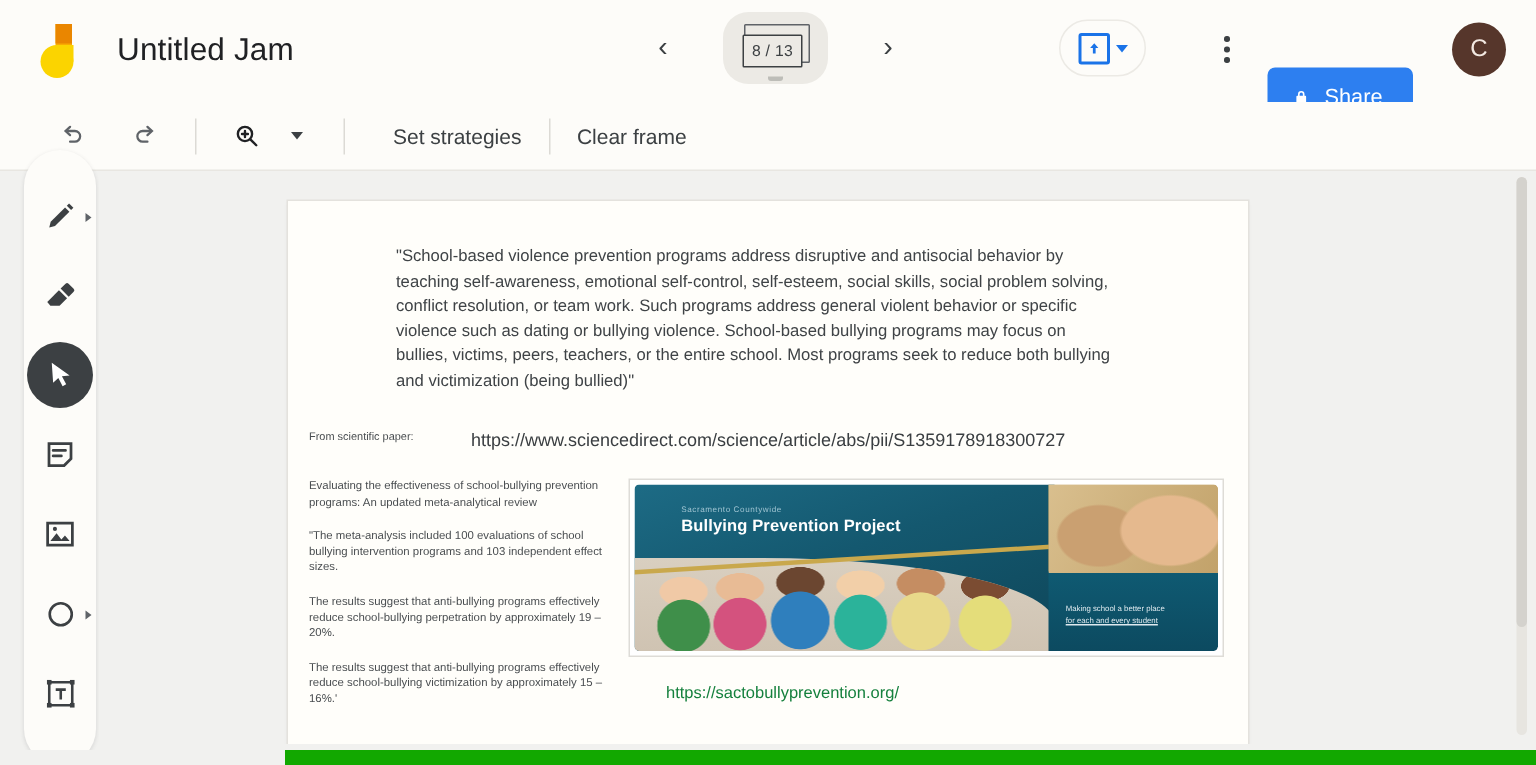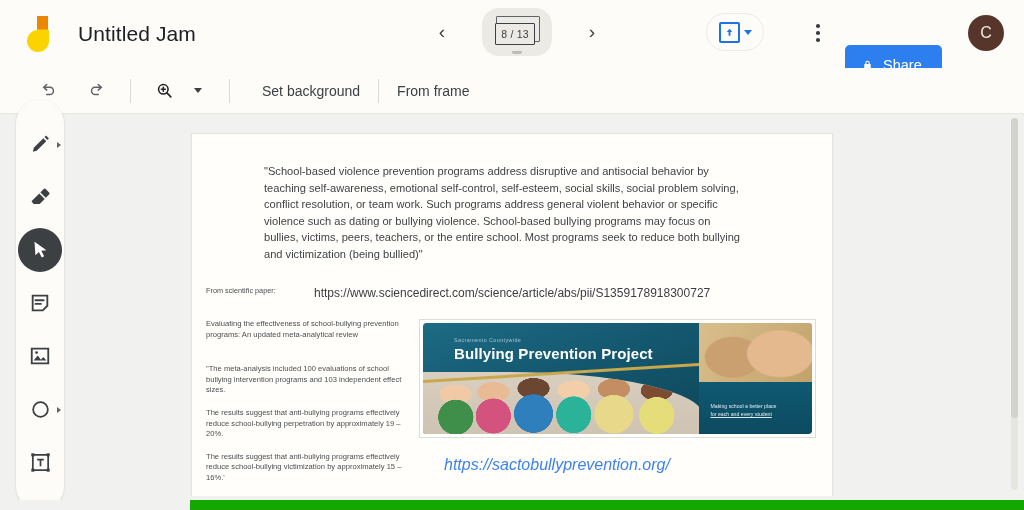--- a/index.html
+++ b/index.html
@@ -167,21 +167,21 @@
   .frompaper-label {
     position: absolute; left: 14px; top: 152px;
     font-size: 7.3px; color: #4a4e51;
   }
   .sd-url {
     position: absolute; left: 122px; top: 152px;
     font-size: 12px; color: #3a3e41; white-space: nowrap;
   }
   .left-col { position: absolute; left: 14px; top: 185px; width: 205px; }
   .paper-title {
-    font-size: 7.6px; line-height: 10.6px; color: #4a4e51; margin-bottom: 24px;
+    font-size: 7.6px; line-height: 10.6px; color: #4a4e51; margin-bottom: 12px;
   }
   .finding {
     font-size: 7.6px; line-height: 10.6px; color: #4a4e51; margin-bottom: 12px;
   }
   .banner {
     position: absolute; left: 228px; top: 186px; width: 395px; height: 117px;
     background: #ffffff; padding: 3px;
     box-shadow: 0 0 0 1px #dedcd7;
   }
   .banner-inner {
@@ -218,21 +218,21 @@
   .bn-gold {
     position: absolute; left: 0; bottom: 46%; width: 72%; height: 3px;
     background: #c9a84c; transform: skewY(-3.5deg); transform-origin: left center;
   }
   .bn-title-sm {
     position: absolute; left: 8%; top: 13%;
     font-size: 5.4px; color: #9fc4d2; letter-spacing: .4px;
   }
   .bn-title {
     position: absolute; left: 8%; top: 20%;
-    font-size: 15px; font-weight: bold; color: #ffffff;
+    font-size: 11px; font-weight: bold; color: #ffffff;
     letter-spacing: .1px; white-space: nowrap;
   }
   .bn-right {
     position: absolute; right: 0; top: 0; width: 29%; height: 100%;
     background: linear-gradient(180deg,#c6a96a 0%,#b89a5c 52%,#0f5a72 52.5%,#0c4a60 100%);
     border-radius: 0 3px 3px 0; overflow: hidden;
   }
   .bn-hands {
     position: absolute; left: 0; top: 0; width: 100%; height: 53%;
     background:
@@ -240,21 +240,21 @@
       radial-gradient(ellipse 40% 56% at 30% 58%, #caa071 0 60%, transparent 64%),
       linear-gradient(120deg,#d9bf8e 0%,#c2a26a 100%);
   }
   .bn-tag {
     position: absolute; left: 10%; bottom: 14%; width: 84%;
     font-size: 5.2px; line-height: 7.6px; color: #dfeaef;
   }
   .bn-tag u { text-decoration: underline; }
   .sacto-url {
     position: absolute; left: 252px; top: 322px;
-    font-size: 16px; color: #3b82f6; font-style: italic;
+    font-size: 11px; color: #15803d;
   }
 
   
   .vscroll {
     position: absolute; right: 6px; top: 118px; width: 7px; height: 372px;
     background: #e7e5e0; border-radius: 4px;
   }
   .vscroll i {
     display: block; width: 7px; height: 300px; background: #d4d2cd;
     border-radius: 4px;
@@ -336,23 +336,23 @@
       <svg width="19" height="19" viewBox="0 0 24 24" fill="none" stroke="#202124" stroke-width="2" stroke-linecap="round">
           <circle cx="10.5" cy="10.5" r="6"></circle>
           <path d="M15 15l5 5"></path>
           <path d="M10.5 8v5M8 10.5h5"></path>
         </svg>
     </div>
     <div class="tb-icon">
       <div class="caret-down" style="border-top-color:#3c4043"></div>
     </div>
     <div class="divider-v" style="margin:0 14px"></div>
-    <div class="tb-text">Set background</div>
+    <div class="tb-text">Set strategies</div>
     <div class="divider-v"></div>
-    <div class="tb-text">From frame</div>
+    <div class="tb-text">Clear frame</div>
   </div>
 
   <div class="rail">
     <div class="tool" style="margin-top:14px">
       <svg width="23" height="23" viewBox="0 0 24 24" fill="#3c4043">
           <path d="M4 19.5l1-4 10-10 3 3-10 10z"></path>
           <path d="M16.2 4.3l1.6-1.6 3 3-1.6 1.6z"></path>
         </svg>
       <span class="sub-caret"></span>
     </div>

